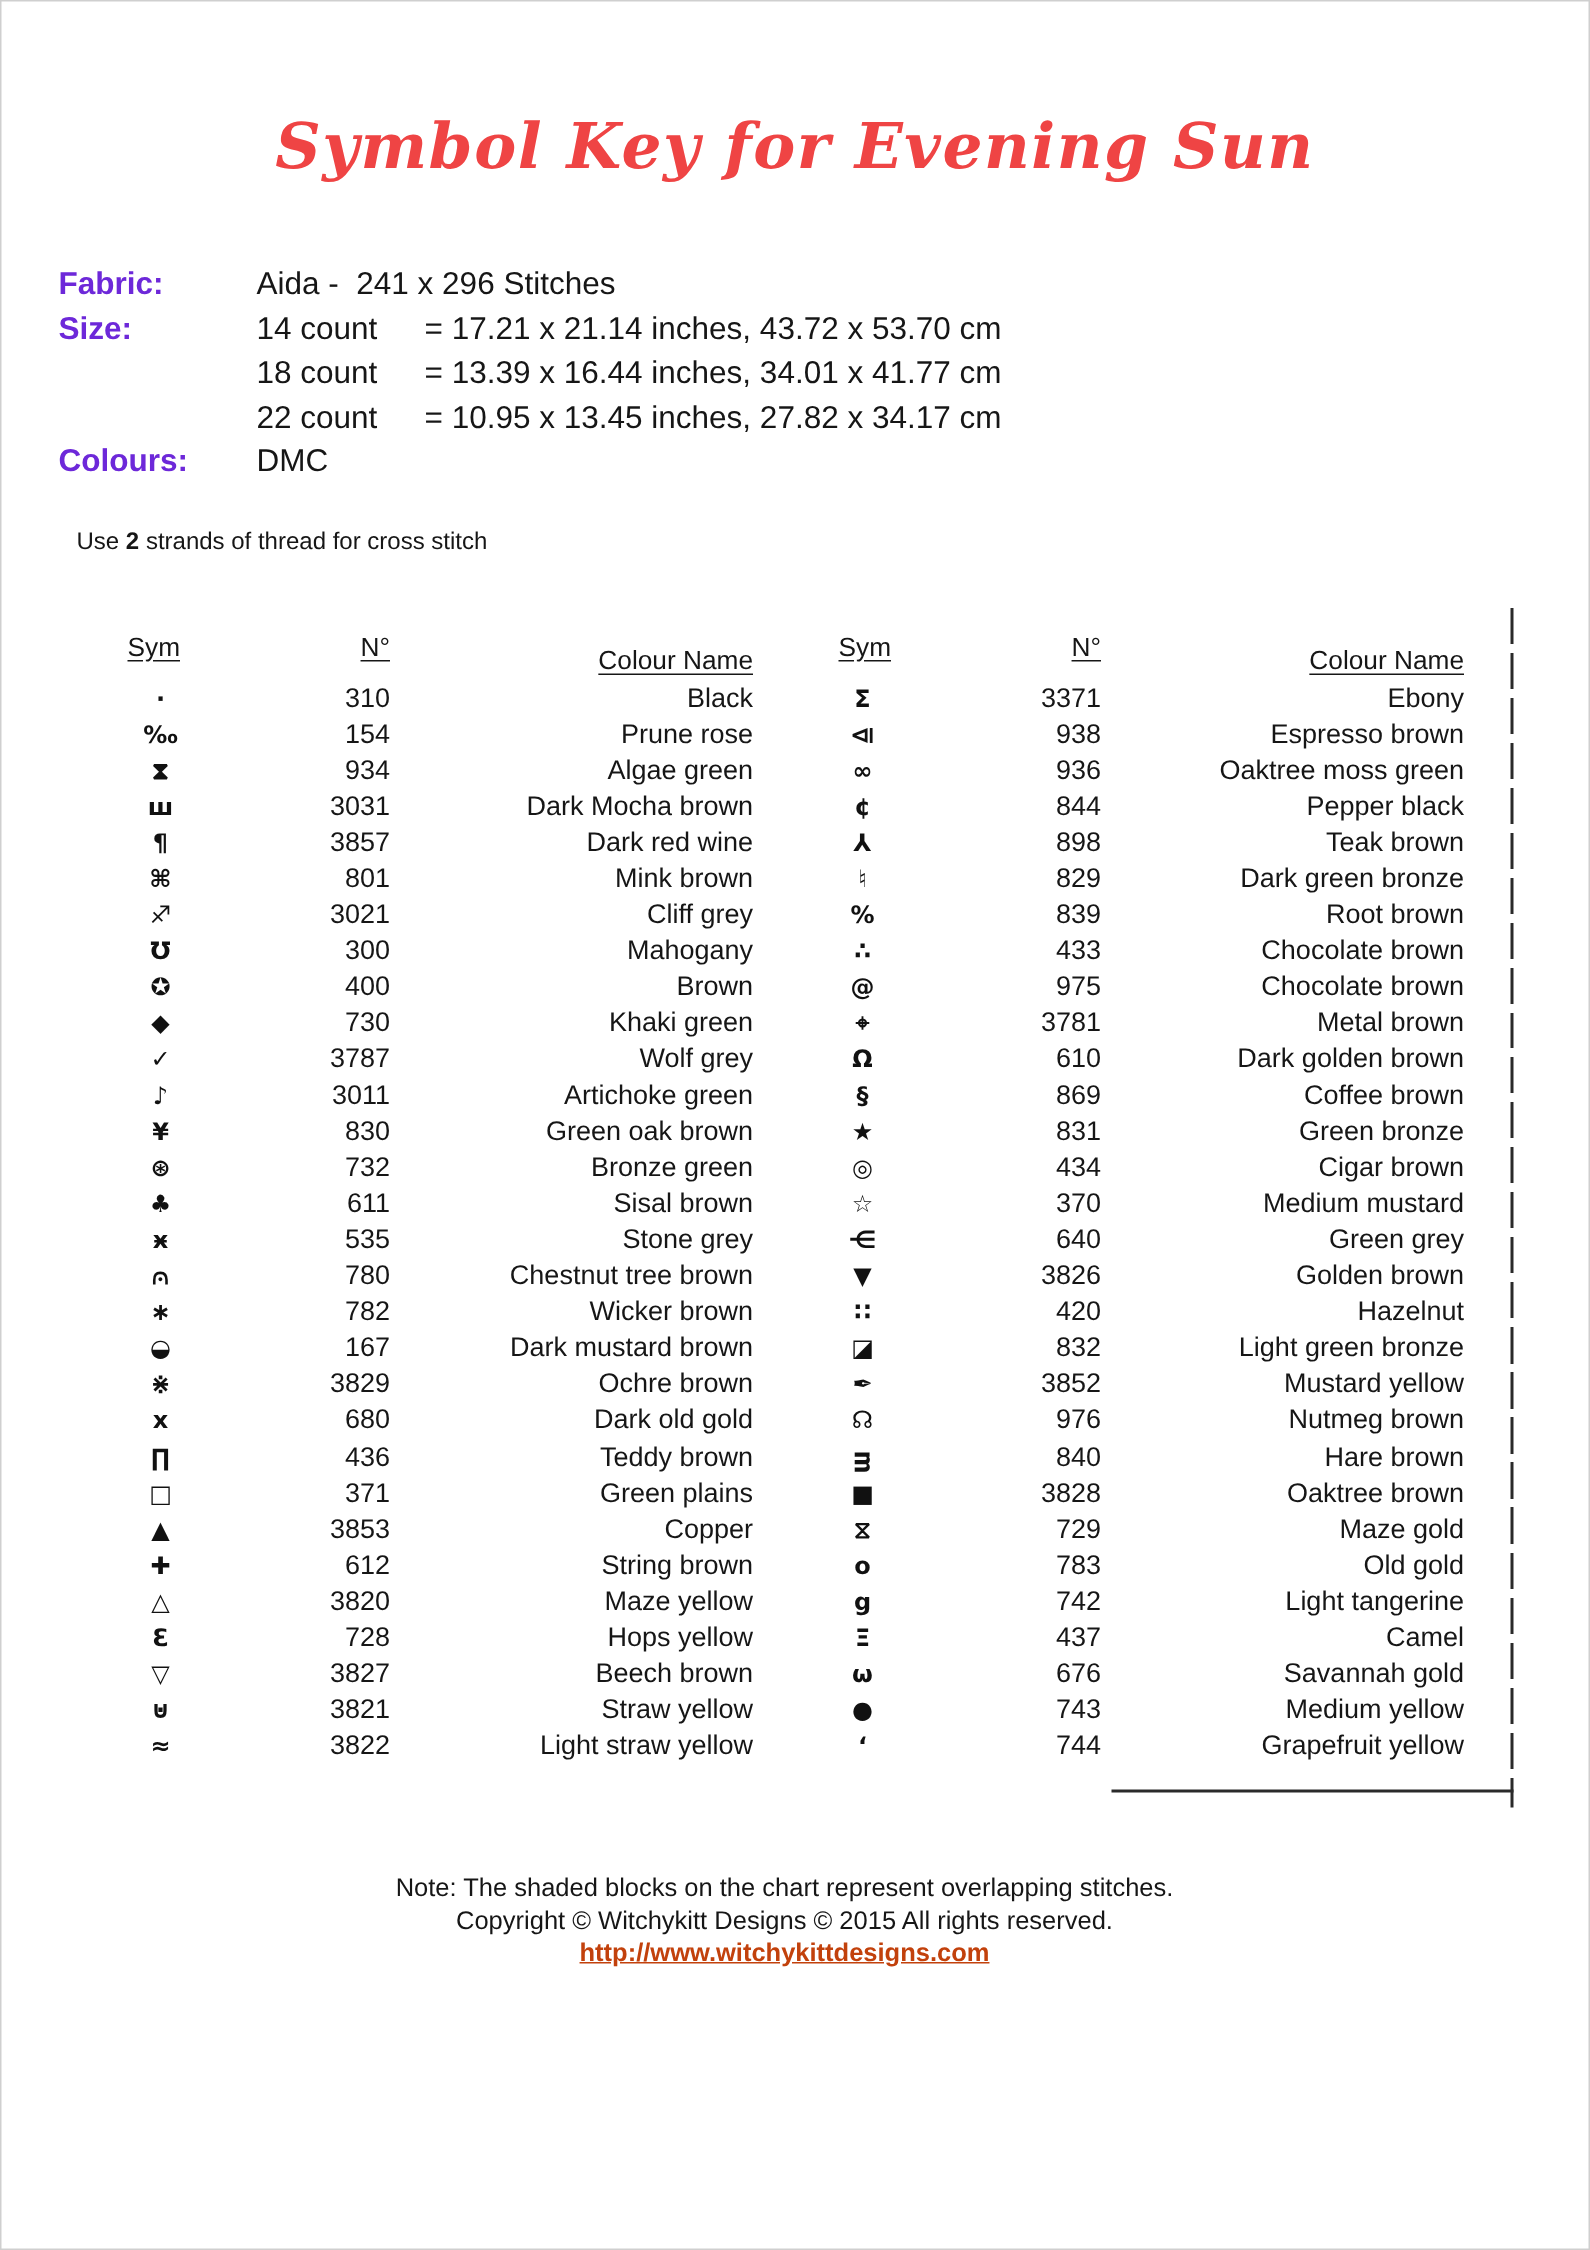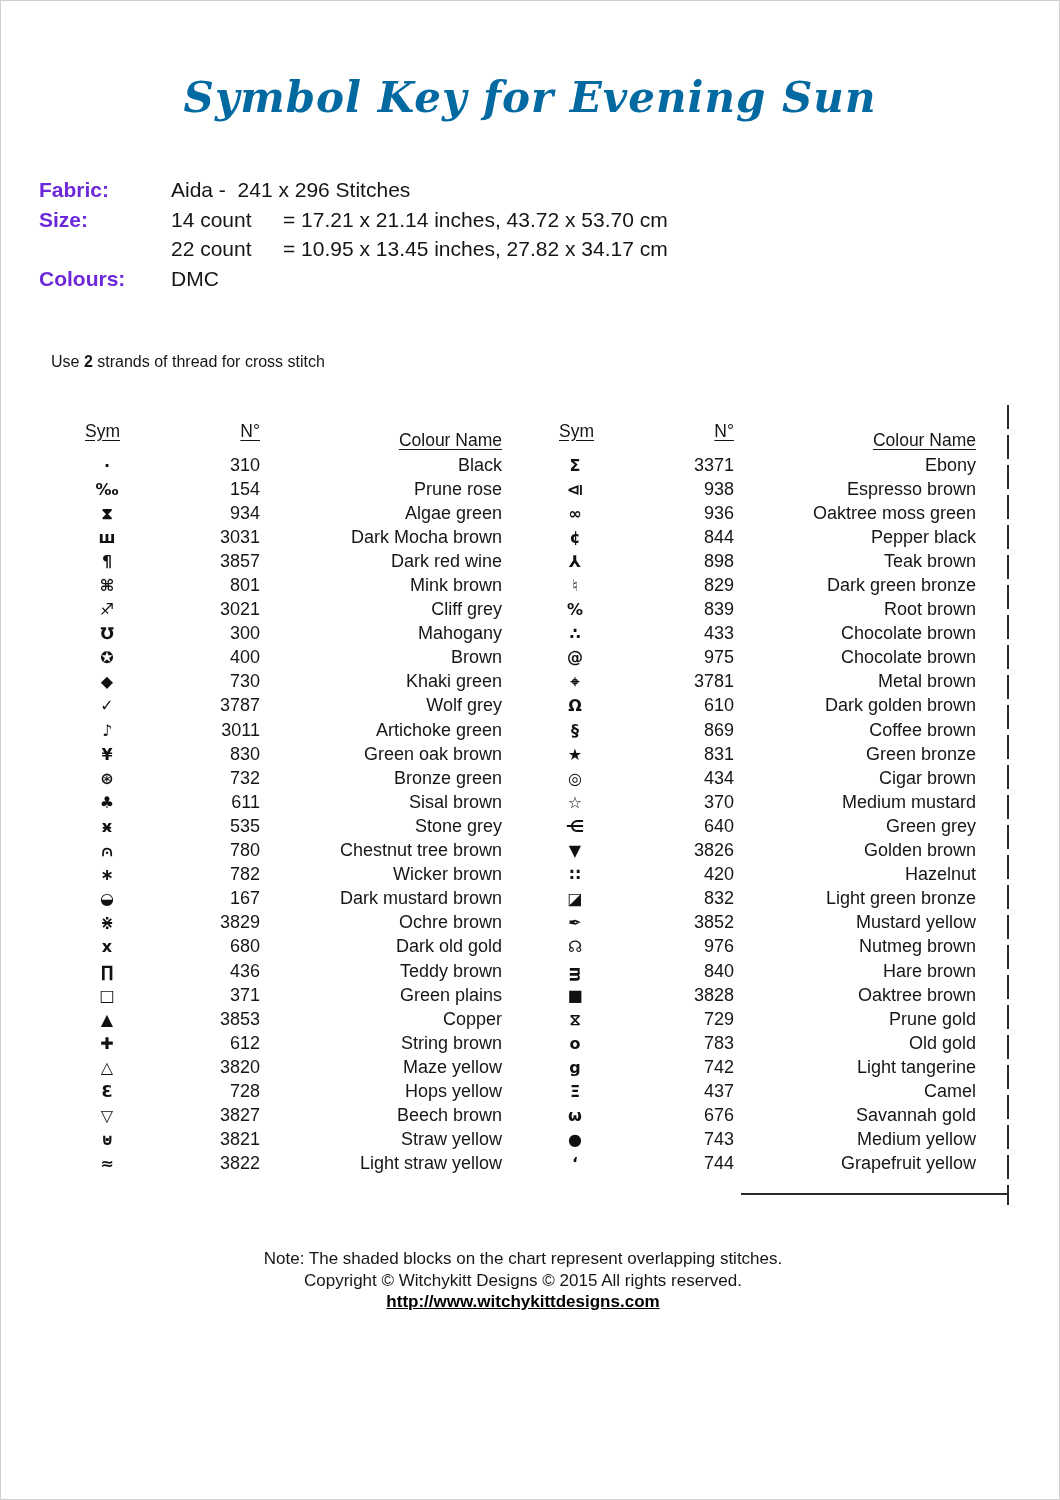--- a/index.html
+++ b/index.html
@@ -13,21 +13,21 @@
     color:#161616;
     overflow:hidden;
   }
   
   .title{
     position:absolute;left:0;top:72px;width:100%;
     text-align:center;
     font-family:"DejaVu Serif", serif;
     font-style:italic;font-weight:bold;
     font-size:42px;letter-spacing:1px;
-    color:#0369a1;
+    color:#ef4444;
   }
   
   .info{position:absolute;left:38px;top:174px;}
   .info-row{display:flex;line-height:29.6px;font-size:21px;}
   .info-label{width:132px;font-weight:bold;color:#6d28d9;}
   .size-count{width:112px;}
   .info-value{white-space:pre;}
   
   .strands{position:absolute;left:38px;top:352px;font-size:16px;margin-left:12px;}
   .strands b{font-weight:bold;}
@@ -57,38 +57,43 @@
   .vline{
     position:absolute;left:1006px;top:404px;width:2px;height:800px;
     background:repeating-linear-gradient(to bottom,#2a2a2a 0 24px,transparent 24px 30px);
   }
   .hline{
     position:absolute;left:740px;top:1192px;width:268px;height:2px;
     background:#2a2a2a;
   }
   
   .footer{position:absolute;left:0;top:1247px;width:1044px;text-align:center;font-size:17px;line-height:21.5px;}
-  .footer .url{font-weight:bold;text-decoration:underline;color:#000000;}
+  .footer .url{font-weight:bold;text-decoration:underline;color:#c2410c;}
 </style>
 </head>
 <body>
 
 <div id="page">
 
   <div class="title">Symbol Key for Evening Sun</div>
 
   <div class="info">
     <div class="info-row">
       <span class="info-label">Fabric:</span>
       <span class="info-value">Aida -  241 x 296 Stitches</span>
     </div>
     <div class="info-row">
       <span class="info-label">Size:</span>
       <span class="size-count">14 count</span>
       <span class="info-value">= 17.21 x 21.14 inches, 43.72 x 53.70 cm</span>
+    </div>
+    <div class="info-row">
+      <span class="info-label"></span>
+      <span class="size-count">18 count</span>
+      <span class="info-value">= 13.39 x 16.44 inches, 34.01 x 41.77 cm</span>
     </div>
     <div class="info-row">
       <span class="info-label"></span>
       <span class="size-count">22 count</span>
       <span class="info-value">= 10.95 x 13.45 inches, 27.82 x 34.17 cm</span>
     </div>
     <div class="info-row">
       <span class="info-label">Colours:</span>
       <span class="info-value">DMC</span>
     </div>
@@ -426,21 +431,21 @@
 
   <div class="trow">
     <span class="c-sym">■</span>
     <span class="c-num">3828</span>
     <span class="c-name">Oaktree brown</span>
   </div>
 
   <div class="trow">
     <span class="c-sym">⧖</span>
     <span class="c-num">729</span>
-    <span class="c-name">Prune gold</span>
+    <span class="c-name">Maze gold</span>
   </div>
 
   <div class="trow">
     <span class="c-sym">o</span>
     <span class="c-num">783</span>
     <span class="c-name">Old gold</span>
   </div>
 
   <div class="trow">
     <span class="c-sym">g</span>

